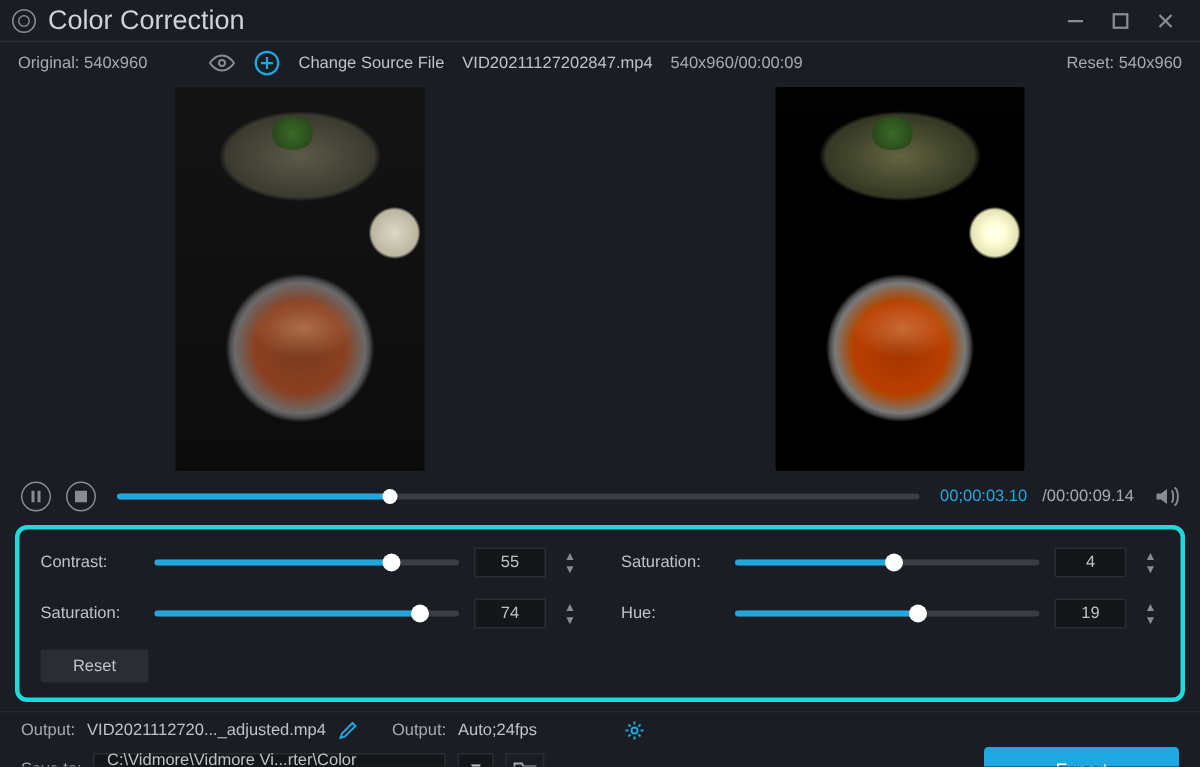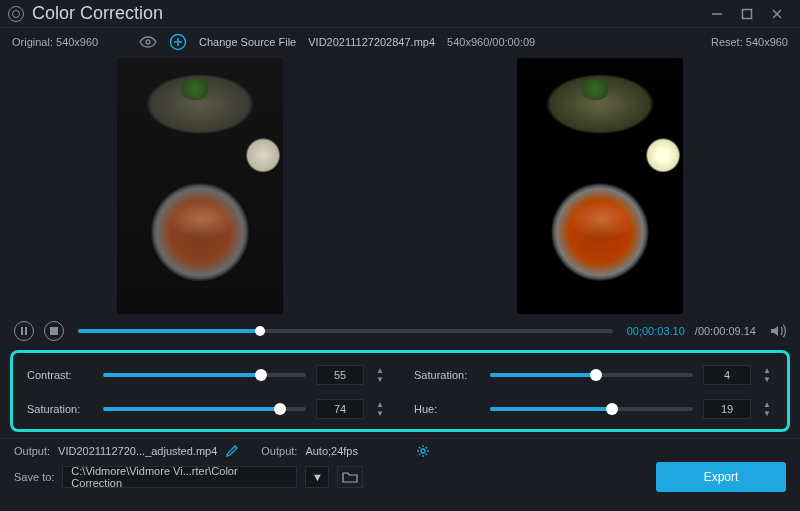--- a/index.html
+++ b/index.html
@@ -211,20 +211,23 @@
         <div class="fill" style="width:60%"></div>
         <div class="knob" style="left:60%"></div>
     </div>
     <div class="valbox">19</div>
     <div class="spin">
         <span>▲</span>
         <span>▼</span>
       </div>
   </div>
 
+  <div class="reset">
+    <div class="reset-btn">Reset</div>
+  </div>
 </div>
 
 <div class="outrow">
   <span class="lbl">Output:</span>
   <span class="val">VID2021112720..._adjusted.mp4</span>
   <span class="pencil">
     <svg width="14" height="14" viewBox="0 0 14 14" fill="none" stroke="currentColor" stroke-width="1.3">
         <path d="M2 12l1-3 7-7 2 2-7 7-3 1z"></path>
       </svg>
   </span>

